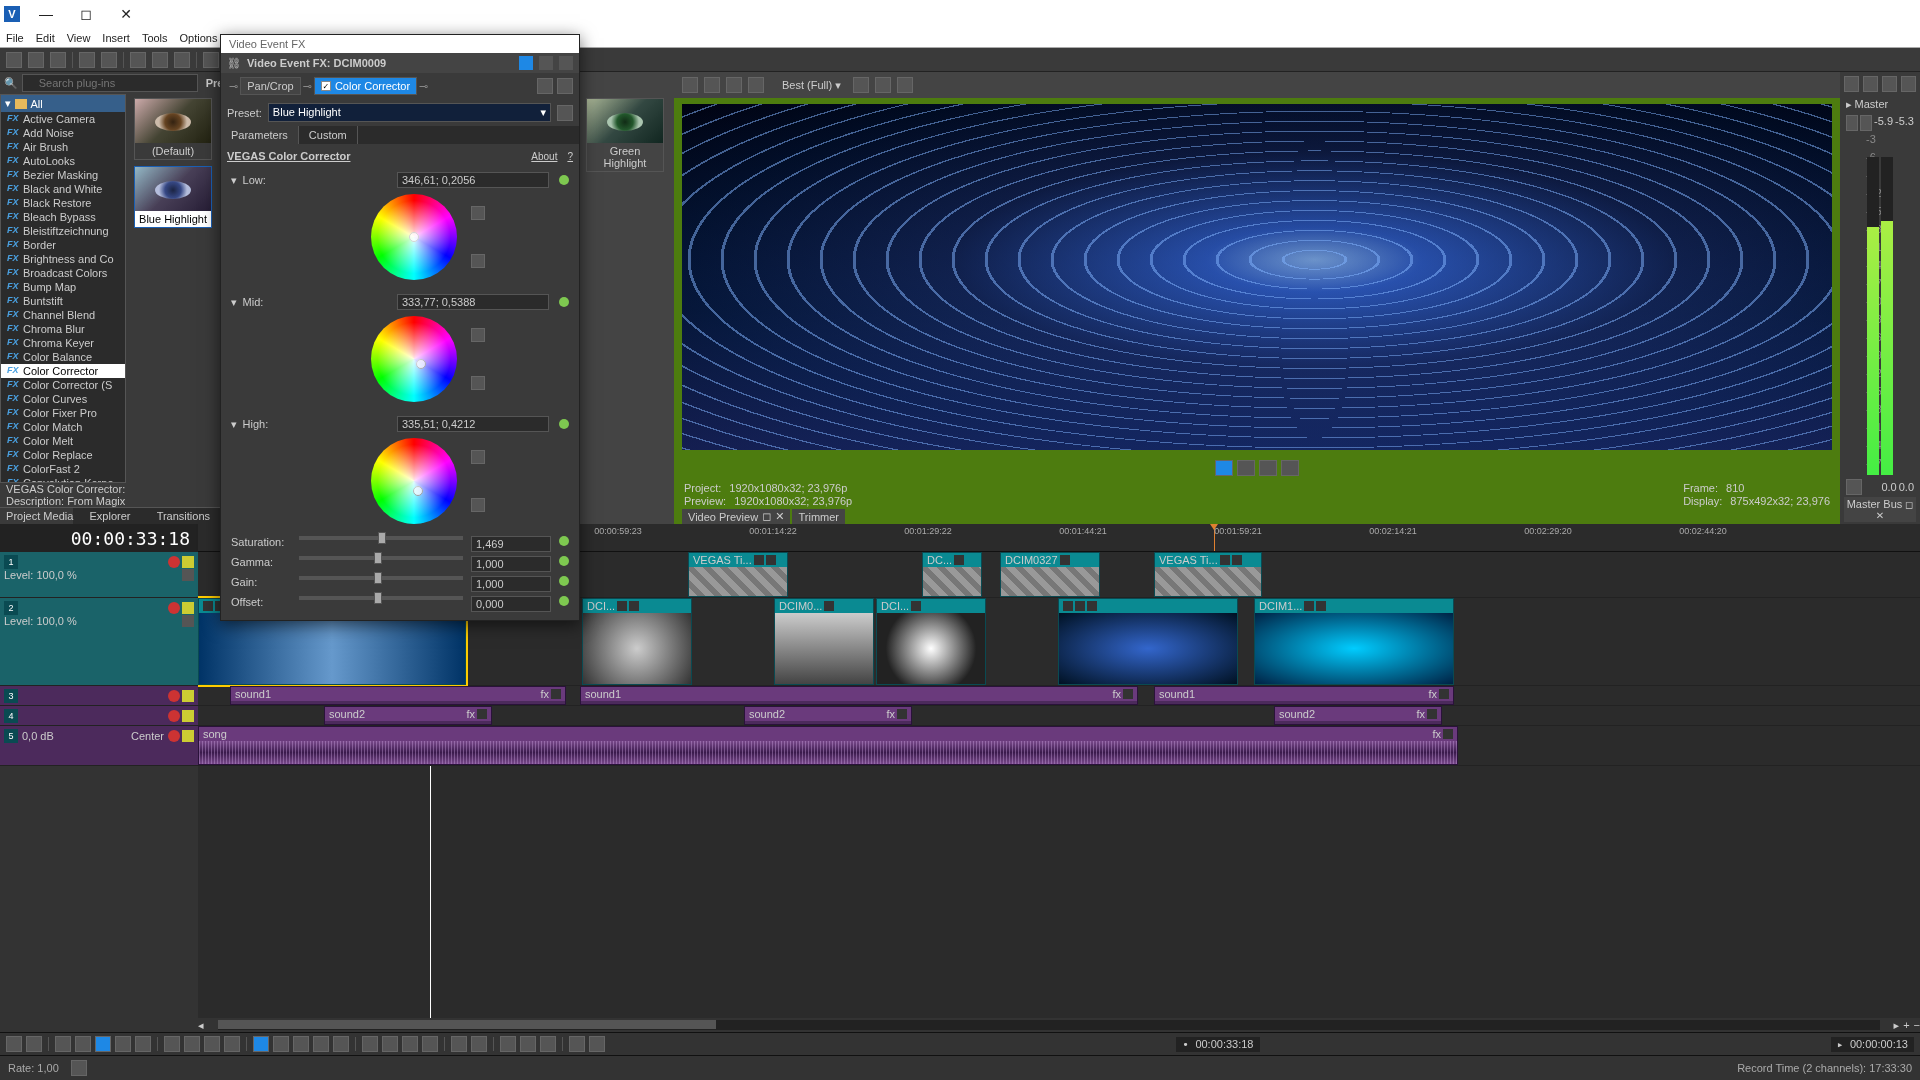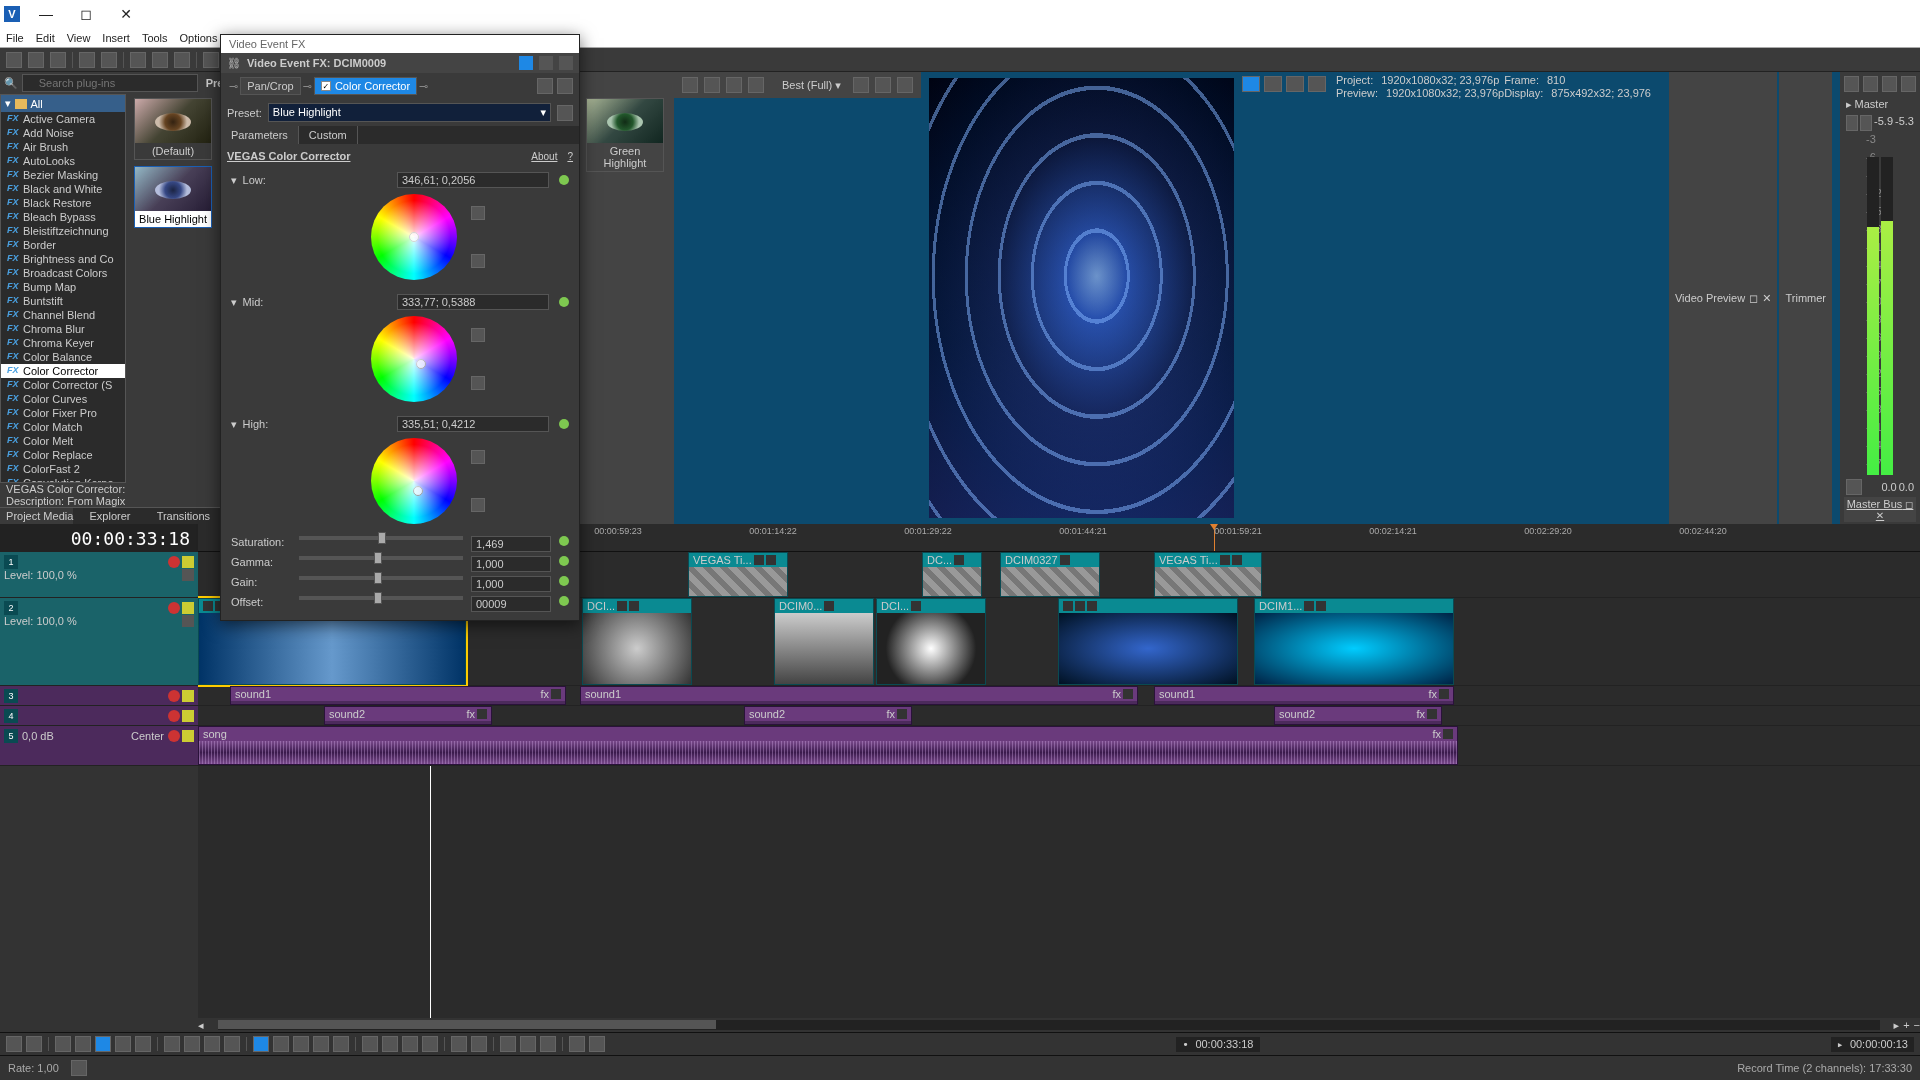--- a/index.html
+++ b/index.html
@@ -28,21 +28,21 @@
 .preset-thumbs { width: 94px; display: flex; flex-direction: column; align-items: center; padding: 4px 0; gap: 6px; }
 .thumb { width: 78px; border: 1px solid #555; }
 .thumb .img { width: 100%; height: 44px; background: linear-gradient(135deg,#caa 0%,#443 50%,#221 100%); position: relative; }
 .thumb .img.eye::after { content:""; position:absolute; left:20px; top:14px; width:36px; height:18px; border-radius:50%; background: radial-gradient(circle,#321 0%,#642 40%,#cba 70%); }
 .thumb .lbl { text-align: center; padding: 2px 0; }
 .thumb.sel { background:#fff; color:#000; border-color:#1a5fb4; }
 .desc-row { background:#3a3a3a; height:24px; padding:0 6px; font-size:10px; line-height:12px; }
 .tabs-row { display:flex; background:#2b2b2b; }
 .tabs-row .tab { flex:1; text-align:center; padding:2px 0; border-top:1px solid #555; }
 .tabs-row .tab.active { background:#3a3a3a;text-align:right; }
-.preview-panel { flex:1; display:flex; flex-direction:row; background:#0c4a6e; position:relative; }
+.preview-panel { flex:1; display:flex; flex-direction:column; background:#4d7c0f; position:relative; }
 .preview-toolbar { display:flex; align-items:center; gap:6px; padding:4px 8px; background:#444; height:26px; }
 .preview-toolbar .t { padding:0 6px; }
 .preview-img { flex:1; margin:6px 8px; background: radial-gradient(ellipse at 55% 45%, #9cf 0%, #36c 12%, #124 40%, #012 70%, #000 100%); position:relative; overflow:hidden; }
 .preview-img::before { content:""; position:absolute; inset:0; background:
   repeating-radial-gradient(ellipse at 55% 45%, transparent 0 30px, rgba(130,180,255,.5) 30px 33px),
   linear-gradient(180deg, rgba(0,0,30,.4) 0%, rgba(20,40,120,.3) 60%, rgba(40,60,160,.5) 100%); }
 .play-controls { display:flex; justify-content:center; gap:4px; padding:4px 0; }
 .play-controls .b { width:18px; height:16px; background:#555; border:1px solid #666; display:inline-block; }
 .play-controls .b.play { background:#1e88e5; }
 .info-row { display:flex; justify-content:space-between; padding:2px 10px; font-size:10px; }
@@ -50,21 +50,21 @@
 .info-row .r { display:flex; gap:8px; }
 .preview-tabs { display:flex; gap:2px; padding:0 8px 0 8px; }
 .preview-tabs .pt { background:#444; padding:1px 6px; display:flex; align-items:center; gap:4px; }
 .meters-panel { width:80px; background:#3a3a3a; display:flex; flex-direction:column; }
 .meters-panel .top { display:flex; gap:4px; padding:4px; justify-content:flex-end; }
 .meters-panel .mlabel { padding:2px 6px; }
 .meters-body { flex:1; display:flex; gap:2px; padding:4px; align-items:flex-end; justify-content:center; position:relative; }
 .meters-body .scale { position:absolute; right:38px; top:0; bottom:10px; display:flex; flex-direction:column; justify-content:space-between; font-size:9px; color:#888; }
 .meter { width:12px; height:94%; background:#222; position:relative; }
 .meter .fill { position:absolute; bottom:0; width:100%; background:linear-gradient(180deg,#ae4 0%,#4e4 100%); }
-.master-tabs { display:flex; gap:2px; padding:0 4px 2px 4px;text-decoration:underline; }
+.master-tabs { display:flex; gap:2px; padding:0 4px 2px 4px; }
 .master-tabs .mt { flex:1; background:#444; padding:1px 2px; text-align:center; font-size:10px; }
 
 .fx-dialog { position:absolute; left:220px; top:34px; width:360px; background:#3a3a3a; z-index:50; border:1px solid #222; box-shadow:0 4px 16px rgba(0,0,0,.6); }
 .fx-dialog .ghost-title { background:#fff; color:#666; padding:3px 8px; }
 .fx-dialog .head { background:#444; display:flex; align-items:center; padding:3px 6px; gap:6px; }
 .fx-dialog .head .title { flex:1; font-weight:bold; }
 .fx-dialog .head .hbtn { width:14px; height:14px; background:#555; }
 .fx-dialog .head .hbtn.on { background:#1e88e5; }
 .fx-dialog .chain { display:flex; align-items:center; padding:4px 6px; gap:0; background:#3a3a3a; }
 .fx-dialog .chain .node { background:#444; padding:2px 6px; display:flex; align-items:center; gap:4px; border:1px solid #555; }
@@ -474,21 +474,21 @@
         <div class="thumb" style="left:46%"></div>
       </div>
     <div class="val">1,000</div>
     <span class="kf"></span>
   </div>
   <div class="slider-row" style="padding-bottom:8px">
     <span class="lbl">Offset:</span>
     <div class="track">
         <div class="thumb" style="left:46%"></div>
       </div>
-    <div class="val">00009</div>
+    <div class="val">0,000</div>
     <span class="kf"></span>
   </div>
 </div>
 
 <div class="lower">
   <div class="tc-row">
     <div class="tc-left">
         <span class="tc">00:00:33:18</span>
       </div>
     <div class="ruler" id="ruler">

